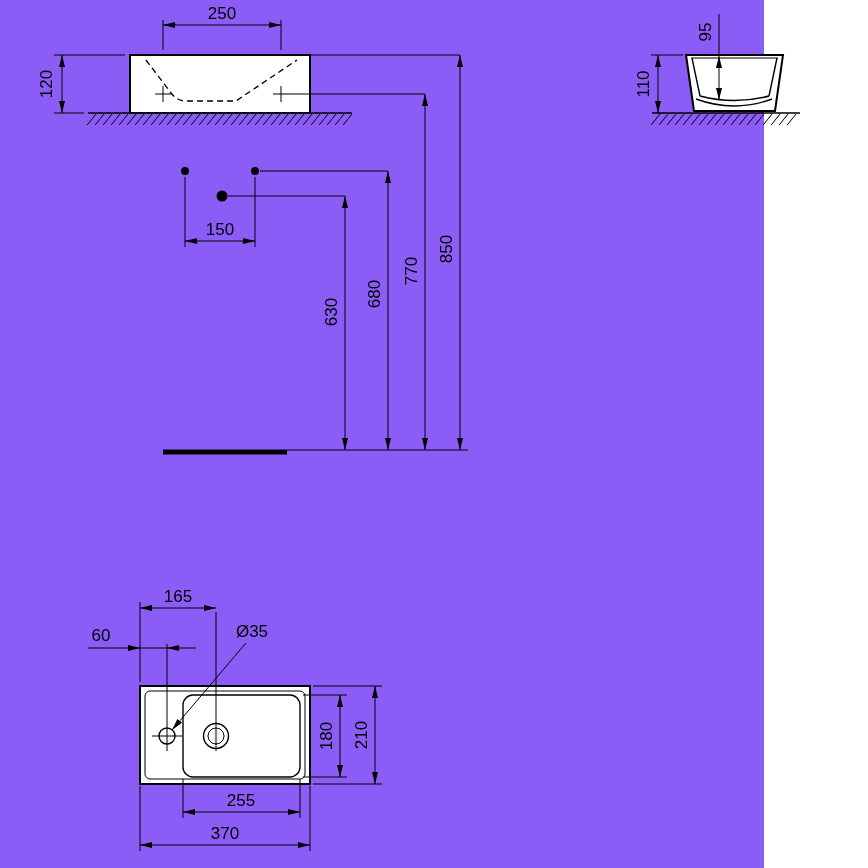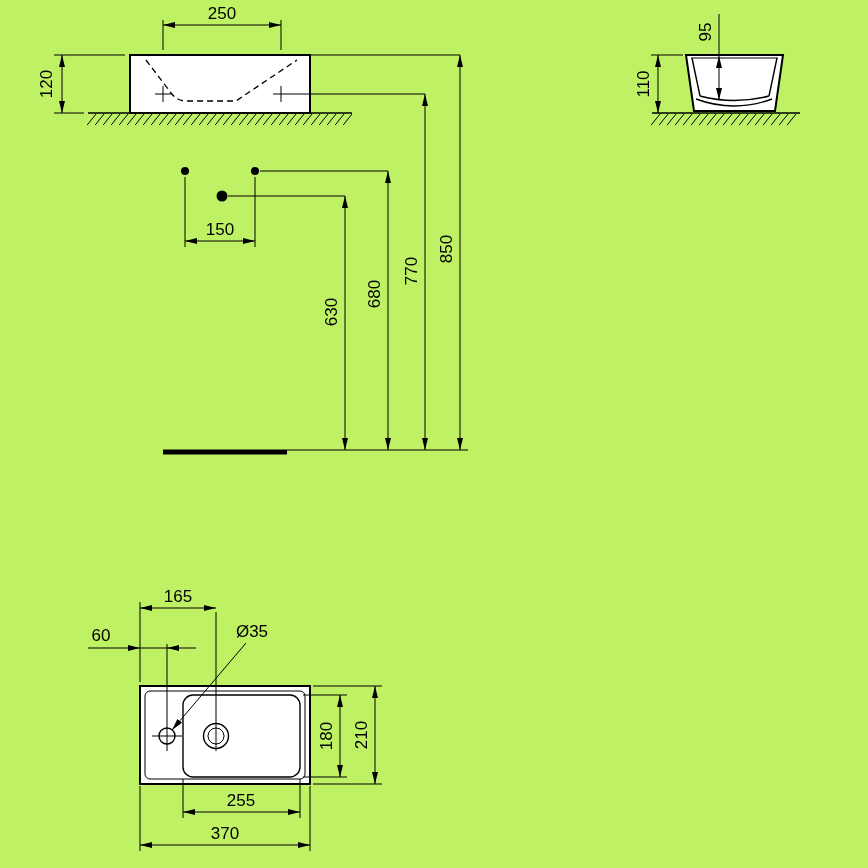--- a/index.html
+++ b/index.html
@@ -1,16 +1,16 @@
 <!DOCTYPE html>
 <html><head>
 <meta charset="utf-8">
 <style>
   html,body { margin:0; padding:0; background:#ffffff; }
-  .stage { width:868px; height:868px; position:relative; background:#bef264; }
+  .stage { width:764px; height:868px; position:relative; background:#8b5cf6; }
   svg text {
     font-family:"Liberation Sans","DejaVu Sans",sans-serif;
     font-size:17px;
     fill:#000;
   }
   .obj   { fill:#fff; stroke:#000; stroke-width:2;   }
   .med   { fill:none; stroke:#000; stroke-width:1.4; }
   .thin  { fill:none; stroke:#000; stroke-width:1;   }
   .dash  { fill:none; stroke:#000; stroke-width:1.3; stroke-dasharray:6 4; }
   .dim   { fill:none; stroke:#000; stroke-width:1;   }

